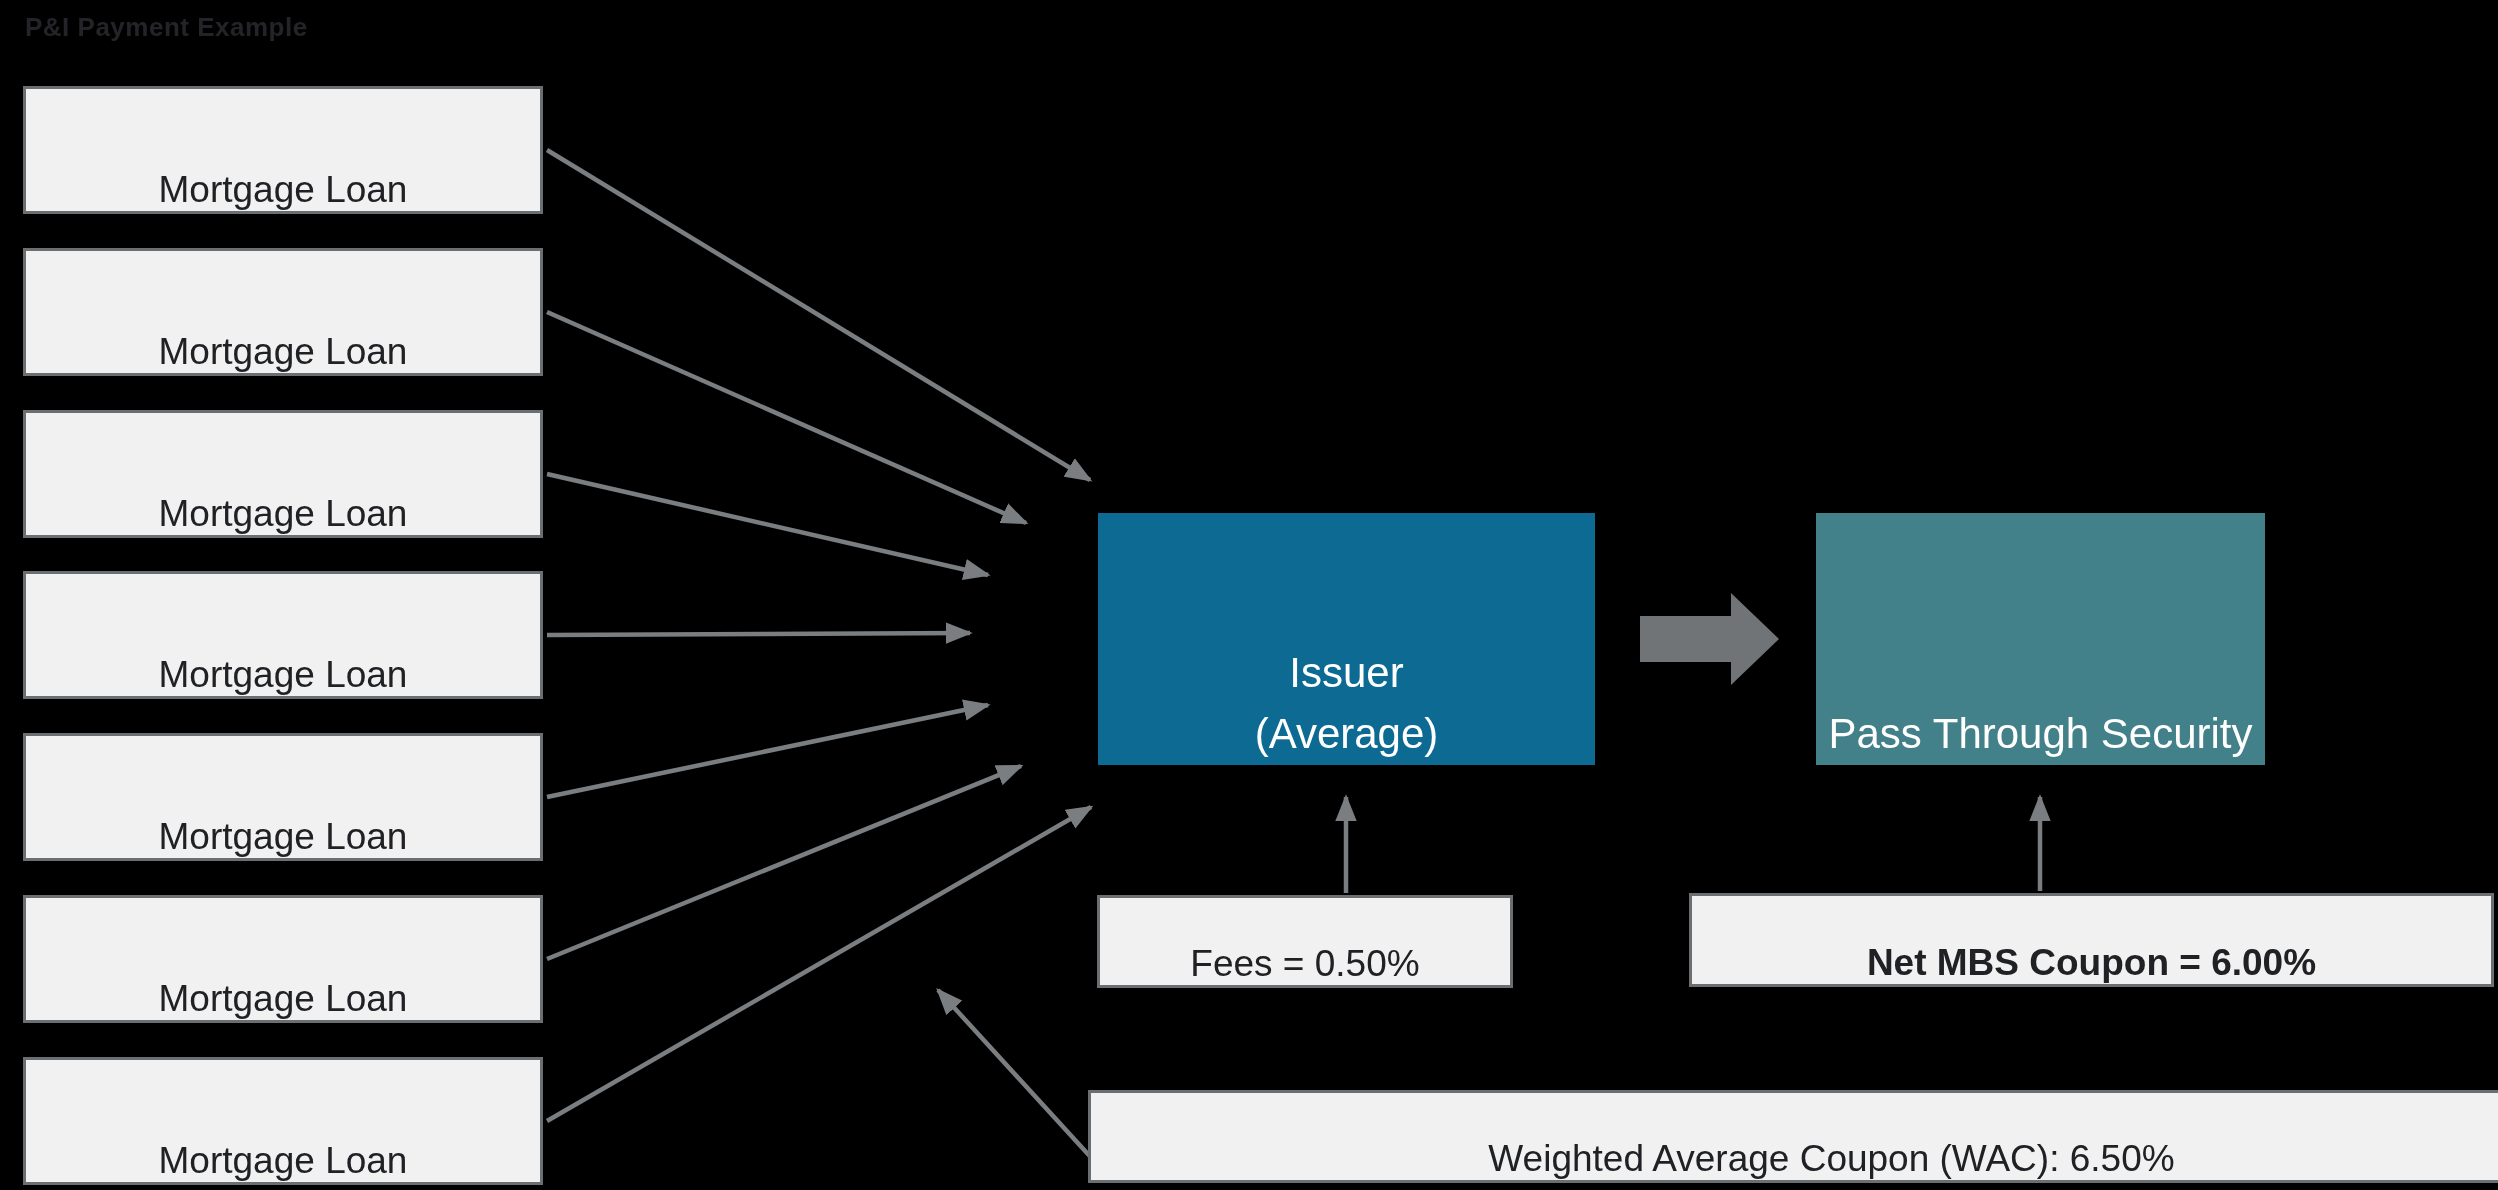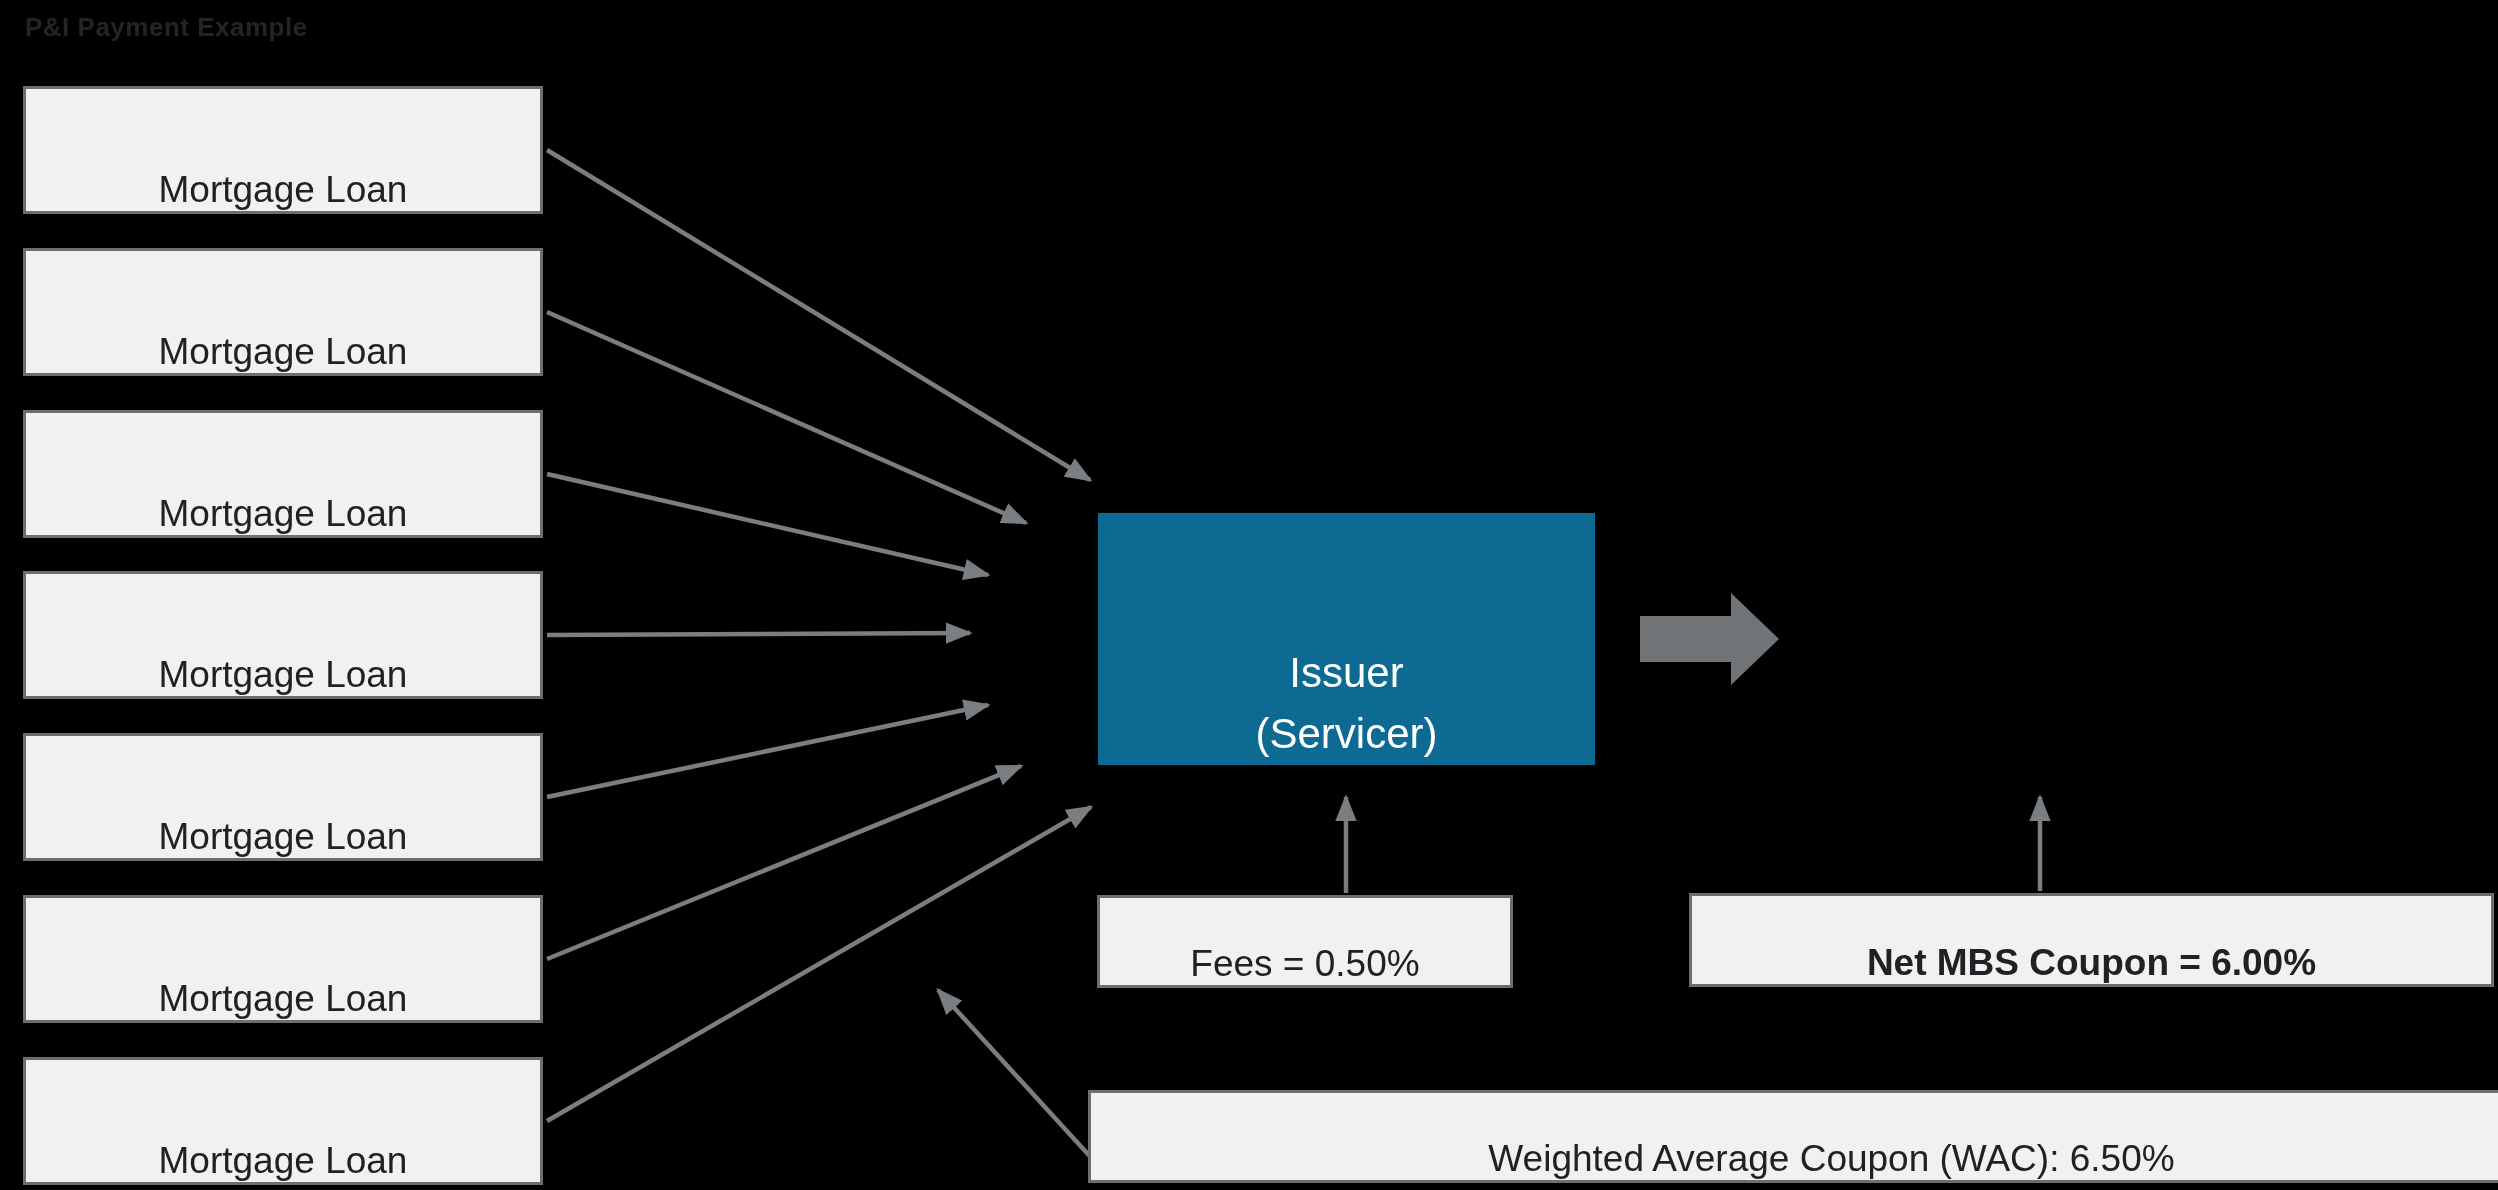--- a/index.html
+++ b/index.html
@@ -149,24 +149,27 @@
         <span>Mortgage Loan</span>
       </div>
       <div class="box label-box loan-box" style="top: 1057px;">
         <span>Mortgage Loan</span>
       </div>
     </div>
 
   <div class="box solid-box issuer-box">
     <div>
       <div>Issuer</div>
-      <div>(Servicer)</div>
+      <div>(Average)</div>
     </div>
   </div>
 
+  <div class="box solid-box security-box">
+    <span>Pass Through Security</span>
+  </div>
 
   <div class="box label-box fees-box">
     <span>Fees = 0.50%</span>
   </div>
 
   <div class="box label-box net-box">
     <span>Net MBS Coupon = 6.00%</span>
   </div>
 
   <div class="box label-box wac-box">

